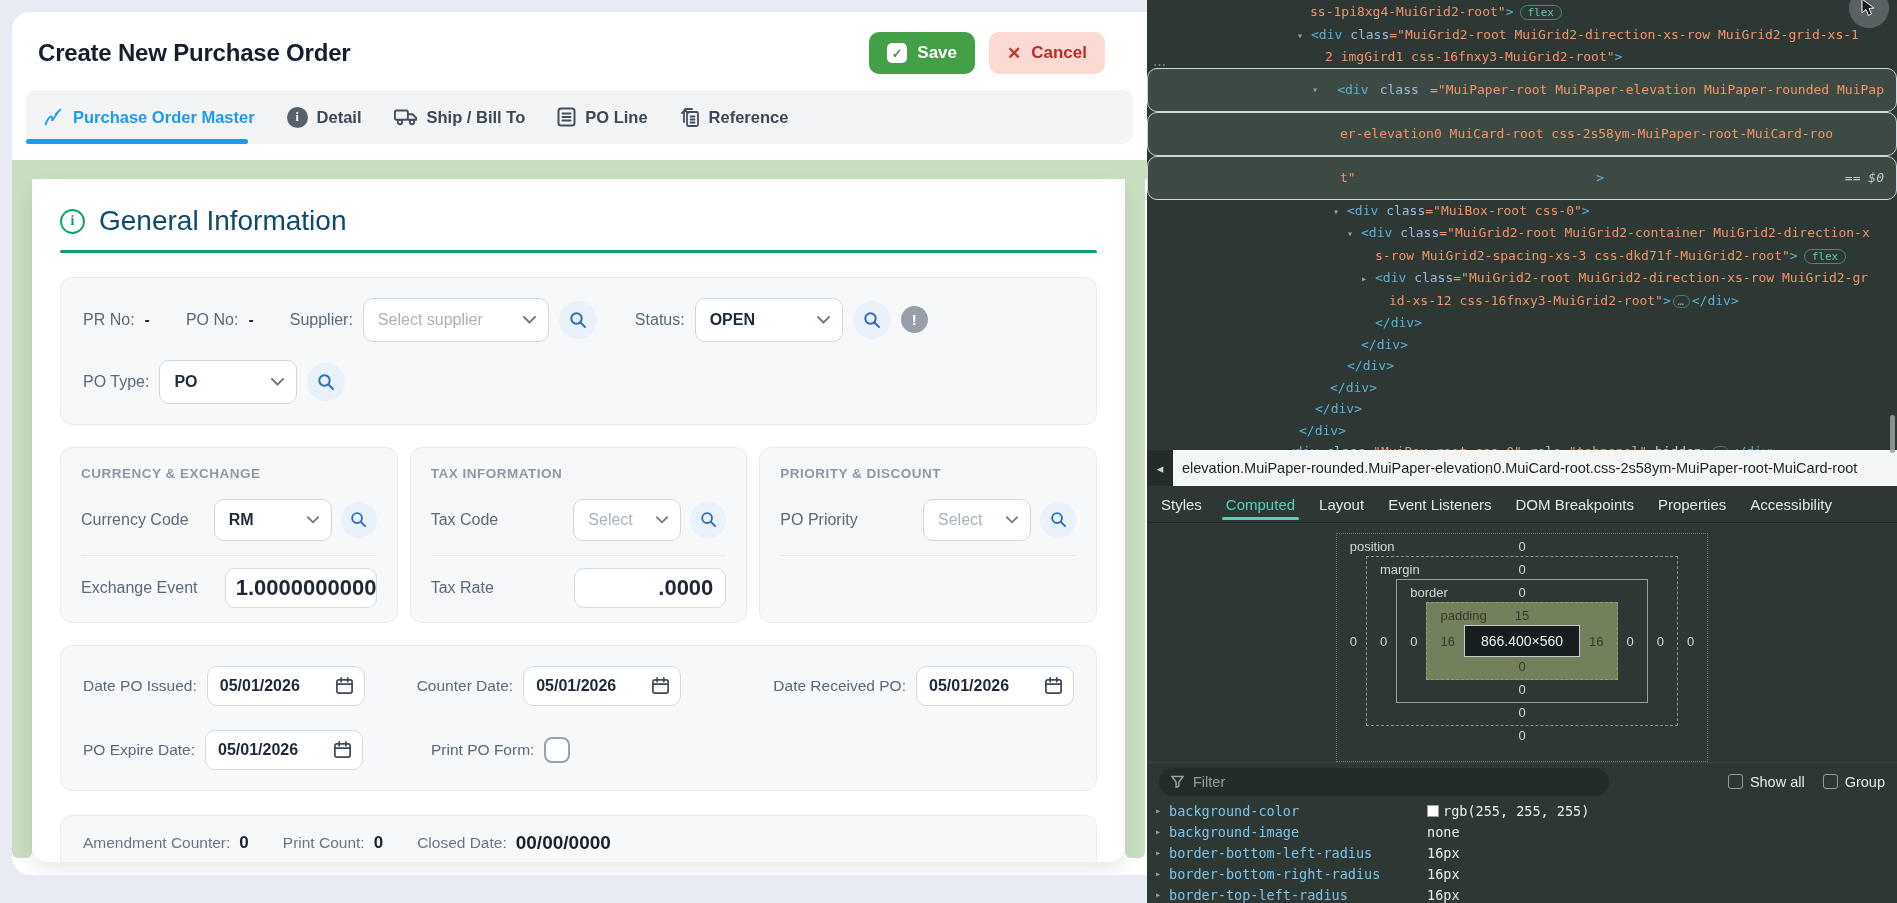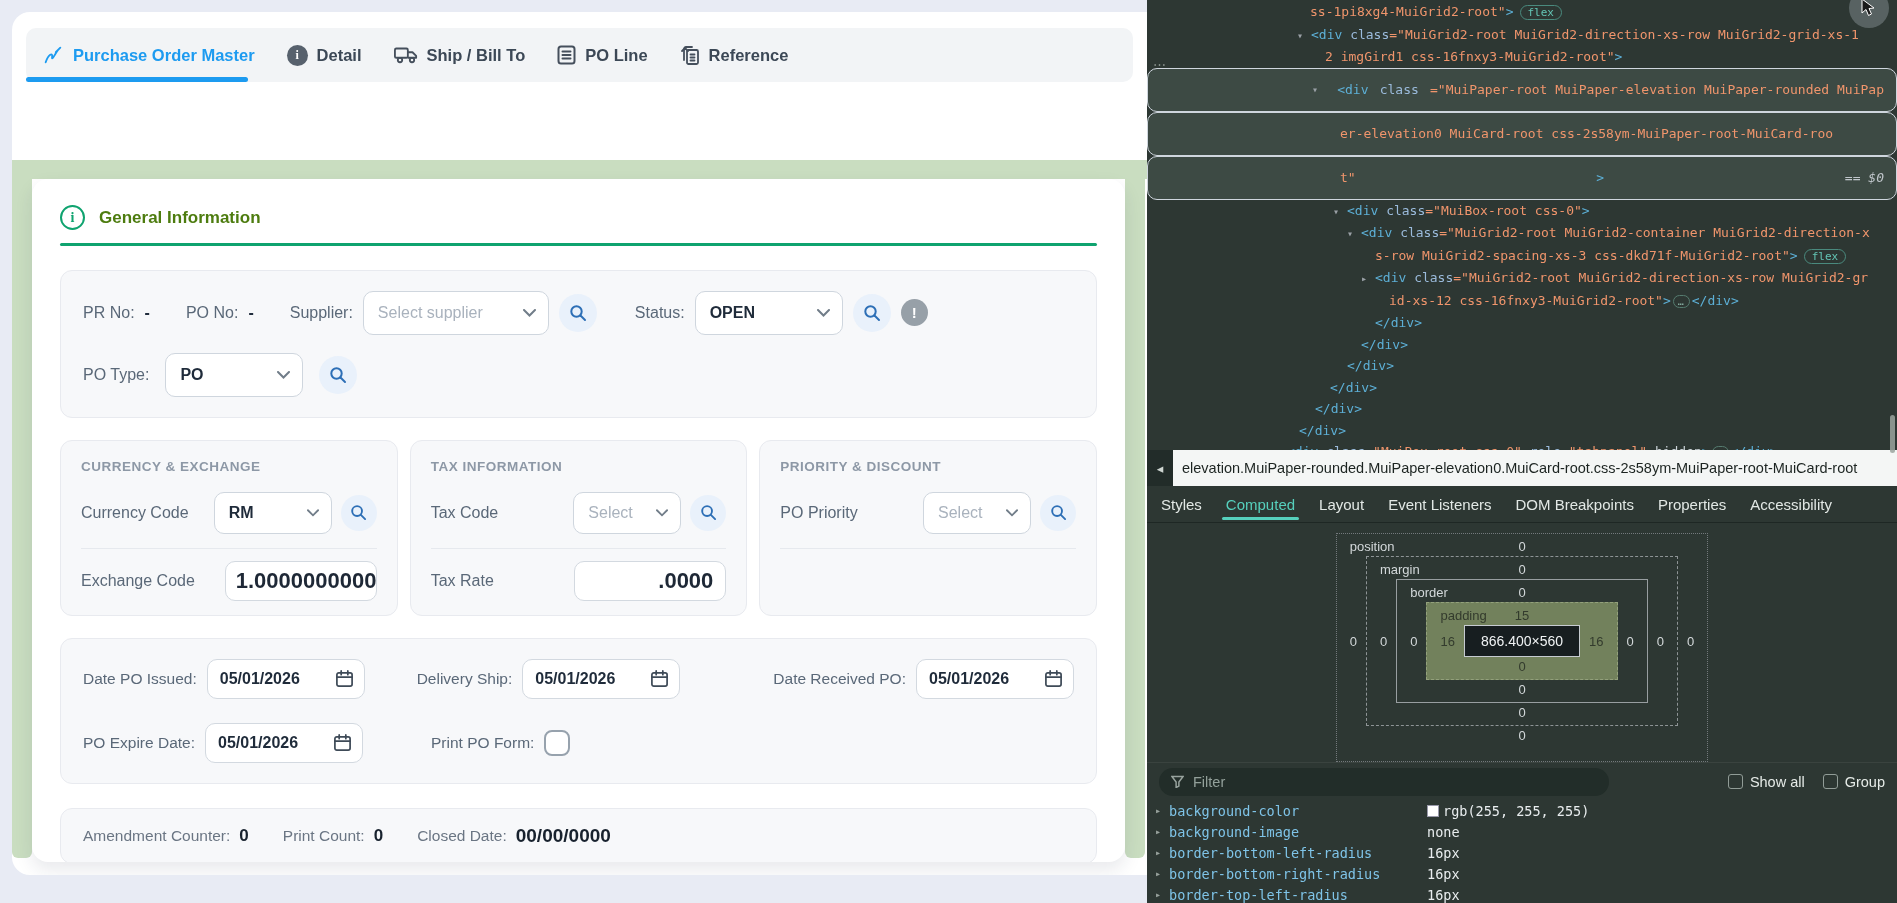--- a/index.html
+++ b/index.html
@@ -35,21 +35,21 @@
   .pad-top { position:absolute; left:0; top:148px; width:1135px; height:19px; background:#c9ddc0; }
   .pad-left { position:absolute; left:0; top:167px; width:20px; height:679px; background:#c9ddc0; border-radius:0 0 6px 6px; }
   .pad-right { position:absolute; left:1113px; top:167px; width:20px; height:679px; background:#c9ddc0; border-radius:0 0 6px 6px; }
 
   .form-card { position:absolute; left:20px; top:167px; width:1093px; height:683px; background:#fff;
     border-radius:16px; box-shadow:0 8px 18px rgba(30,40,70,.10); padding:20px 28px; overflow:hidden; }
 
   .gi-row { display:flex; align-items:center; gap:14px; margin-top:6px; }
   .gi-icon { width:25px; height:25px; border-radius:50%; border:2px solid #0fa36f; color:#0fa36f;
     font-size:14px; font-weight:bold; display:flex; align-items:center; justify-content:center; font-family:"Liberation Serif",serif; }
-  .gi-title { font-size:17px; font-weight:bold; color:#4d7c0f; }
+  .gi-title { font-size:28px; font-weight:normal; color:#0c4a6e; }
   .gi-rule { margin-top:13px; height:2.5px; background:#0fa36f; border-radius:2px; }
 
   .sect { background:#f7f8fa; border:1.5px solid #e8eaef; border-radius:12px; }
   .sect1 { margin-top:24px; padding:20px 22px; }
   .frow { display:flex; align-items:center; }
   .flab { font-size:16px; color:#5a6878; white-space:nowrap; }
   .fval { font-size:16px; font-weight:bold; color:#212d3d; }
   .sel { height:44px; background:#fff; border:1.5px solid #cfd6de; border-radius:10px;
     display:flex; align-items:center; justify-content:space-between; padding:0 12px 0 14px; cursor:pointer; }
   .sel .ph { color:#a9b2bd; font-size:16px; }
@@ -147,20 +147,33 @@
   .scroll-thumb { position:absolute; right:2px; top:415px; width:5px; height:38px; background:#9aa39e; border-radius:3px; opacity:.85; }
   .cursor-wrap { position:absolute; right:8px; top:-12px; width:40px; height:40px; border-radius:50%;
     background:rgba(170,180,185,.35); display:flex; align-items:center; justify-content:center; }
 </style>
 </head>
 <body>
 
 <div class="left-panel">
   <div class="main-card">
 
+    <div class="app-header">
+      <div class="page-title">Create New Purchase Order</div>
+      <div class="hdr-btns">
+        <button class="btn btn-save">
+          <span class="save-ic">✓</span>
+          <span>Save</span>
+        </button>
+        <button class="btn btn-cancel">
+          <span class="cancel-x">✕</span>
+          <span>Cancel</span>
+        </button>
+      </div>
+    </div>
 
     <div class="tabs-bar">
       <div class="tab active">
         <span>
           <svg width="22" height="22" viewBox="0 0 24 24" fill="none" stroke="#1d9bf0" stroke-width="2" stroke-linecap="round">
             <path d="M4 20 C7 11 12 9 11 14 C10 19 14 12 17 7 M15 9 L20 4"></path>
           </svg>
         </span>
         <span>Purchase Order Master</span>
       </div>
@@ -244,21 +257,21 @@
               </svg>
           </div>
           <div class="srch">
             <svg width="18" height="18" viewBox="0 0 18 18" fill="none" stroke="#2d6fb6" stroke-width="2" stroke-linecap="round">
                 <circle cx="7.5" cy="7.5" r="5.2"></circle>
                 <path d="M11.5 11.5 L16 16"></path>
               </svg>
           </div>
           <span class="warn">!</span>
         </div>
-        <div class="frow" style="gap:16px; margin-top:18px;">
+        <div class="frow" style="gap:10px; margin-top:18px;">
           <span class="flab">PO Type:</span>
           <div class="sel" style="width:138px;">
             <span class="sv">PO</span>
             <svg width="13" height="8" viewBox="0 0 13 8" fill="none" stroke="#717d89" stroke-width="2" stroke-linecap="round">
                 <path d="M1 1 l5.5 5.5 L12 1"></path>
               </svg>
           </div>
           <div class="srch">
             <svg width="18" height="18" viewBox="0 0 18 18" fill="none" stroke="#2d6fb6" stroke-width="2" stroke-linecap="round">
                 <circle cx="7.5" cy="7.5" r="5.2"></circle>
@@ -283,21 +296,21 @@
               <div class="srch" style="width:36px;height:36px;">
                 <svg width="17" height="17" viewBox="0 0 18 18" fill="none" stroke="#2d6fb6" stroke-width="2" stroke-linecap="round">
                     <circle cx="7.5" cy="7.5" r="5.2"></circle>
                     <path d="M11.5 11.5 L16 16"></path>
                   </svg>
               </div>
             </div>
           </div>
           <div class="coldiv"></div>
           <div class="colrow" style="margin-top:12px;">
-            <span class="flab">Exchange Code</span>
+            <span class="flab">Exchange Event</span>
             <div class="num-input num-left">
               <span>1.0000000000000</span>
             </div>
           </div>
         </div>
 
         <div class="sect colpanel">
           <div class="colhead">TAX INFORMATION</div>
           <div class="colrow">
             <span class="flab">Tax Code</span>
@@ -354,21 +367,21 @@
             <span class="dlab">Date PO Issued:</span>
             <div class="dinput">
               <span class="dval">05/01/2026</span>
               <svg width="19" height="19" viewBox="0 0 20 20" fill="none" stroke="#3e4a57" stroke-width="1.8" stroke-linecap="round">
                   <rect x="2" y="4" width="16" height="14" rx="2"></rect>
                   <path d="M2 8.5 h16 M6.5 2 v4 M13.5 2 v4"></path>
                 </svg>
             </div>
           </div>
           <div class="dgroup dcol2">
-            <span class="dlab">Delivery Ship:</span>
+            <span class="dlab">Counter Date:</span>
             <div class="dinput">
               <span class="dval">05/01/2026</span>
               <svg width="19" height="19" viewBox="0 0 20 20" fill="none" stroke="#3e4a57" stroke-width="1.8" stroke-linecap="round">
                   <rect x="2" y="4" width="16" height="14" rx="2"></rect>
                   <path d="M2 8.5 h16 M6.5 2 v4 M13.5 2 v4"></path>
                 </svg>
             </div>
           </div>
           <div class="dgroup">
             <span class="dlab">Date Received PO:</span>

